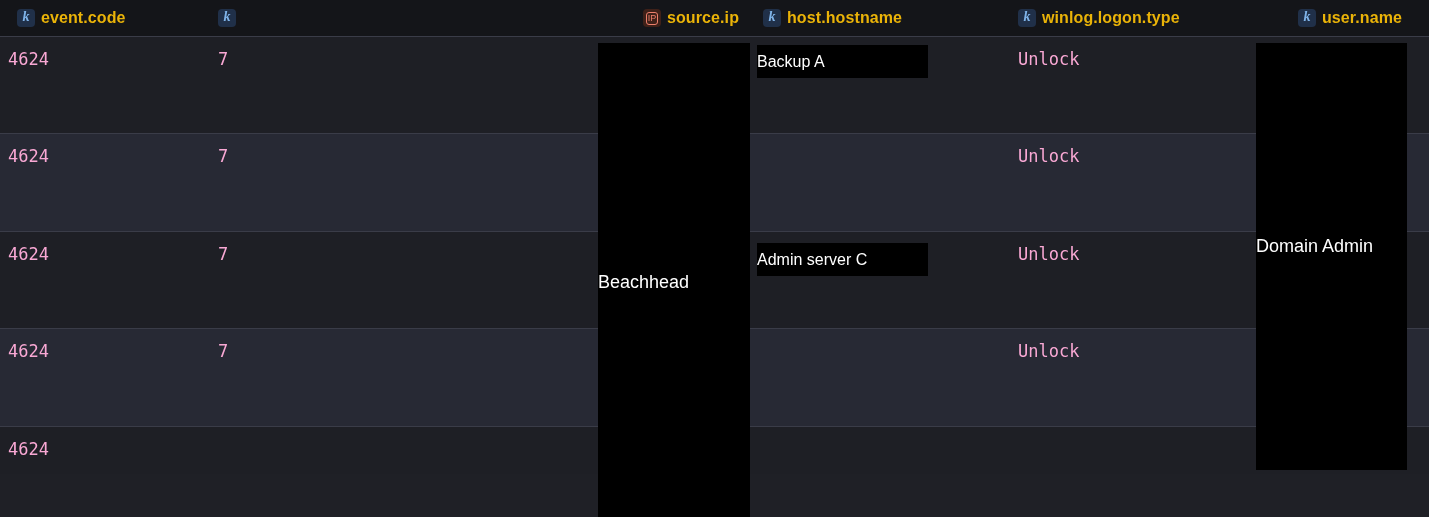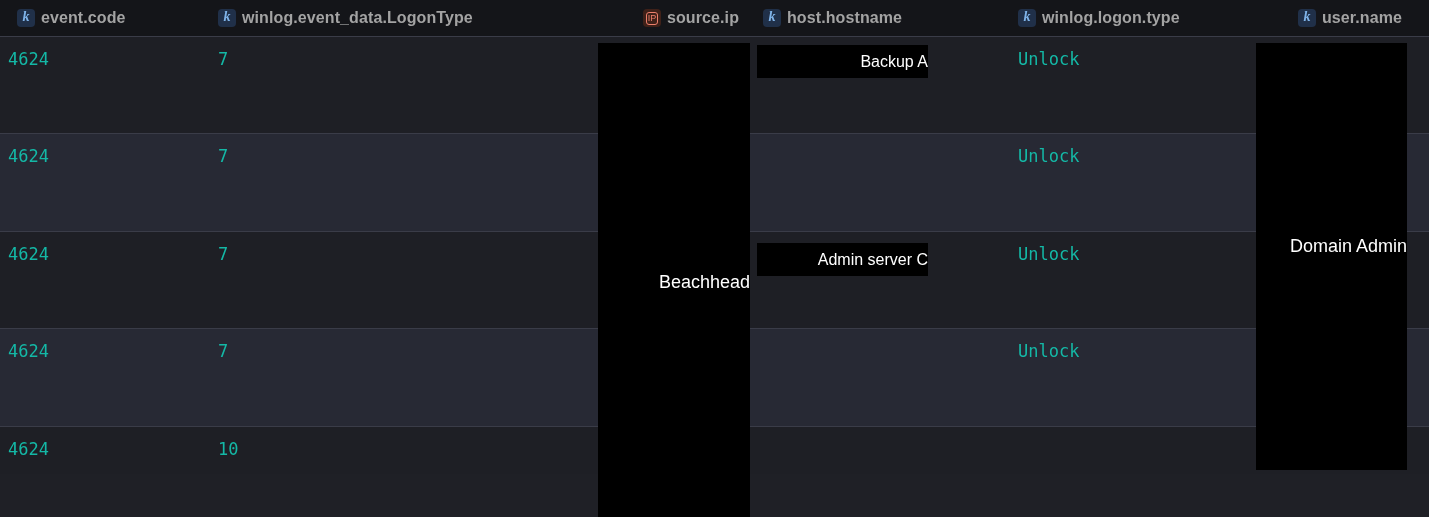--- a/index.html
+++ b/index.html
@@ -26,21 +26,21 @@
   .hcell {
     display: flex;
     align-items: center;
     gap: 6px;
     padding-left: 8px;
     overflow: hidden;
     white-space: nowrap;
   }
   .hcell.first { padding-left: 17px; }
   .hlabel {
-    color: #a3a3a3;
+    color: #eab308;
     font-size: 16px;
     font-weight: 700;
     letter-spacing: 0.1px;
   }
   .badge {
     flex: 0 0 auto;
     width: 18px;
     height: 18px;
     border-radius: 4px;
     display: inline-flex;
@@ -72,34 +72,34 @@
   .row {
     border-bottom: 1px solid #3a3c48;
   }
   .row.dark  { background: #1e1f25; }
   .row.light { background: #272934; }
   .row.r1, .row.r3 { height: 97px; }
   .row.r2, .row.r4 { height: 98px; }
   .row.r5 { height: 47px; border-bottom: none; }
   .cell {
     padding: 11px 8px 0 8px;
-    color: #14b8a6;
+    color: #f9a8d4;
     font-family: "DejaVu Sans Mono", monospace;
     font-size: 17px;
     line-height: 22px;
     white-space: nowrap;
     overflow: hidden;
   }
   
   .redact {
     position: absolute;
     background: #000000;
     display: flex;
     align-items: center;
-    justify-content: flex-end;
+    justify-content: flex-start;
     color: #ffffff;
     font-family: "Liberation Sans", sans-serif;
   }
   .redact-label { display: block; }
   .redact-source {
     left: 598px; top: 43px; width: 152px; height: 512px;
     font-size: 18px;
   }
   .redact-source .redact-label { transform: translateY(-17px); }
   .redact-user {
@@ -122,21 +122,20 @@
 
 <div class="app">
 
   <div class="thead grid">
     <div class="hcell first">
       <span class="badge k">k</span>
       <span class="hlabel">event.code</span>
     </div>
     <div class="hcell">
       <span class="badge k">k</span>
-      <span class="hlabel">winlog.event_data.LogonType</span>
     </div>
     <div class="hcell">
       <span class="badge ip">
           <span class="ip-inner">IP</span>
         </span>
       <span class="hlabel">source.ip</span>
     </div>
     <div class="hcell">
       <span class="badge k">k</span>
       <span class="hlabel">host.hostname</span>
@@ -182,21 +181,20 @@
     <div class="cell">4624</div>
     <div class="cell">7</div>
     <div class="cell"></div>
     <div class="cell"></div>
     <div class="cell">Unlock</div>
     <div class="cell"></div>
   </div>
 
   <div class="row r5 dark grid">
     <div class="cell">4624</div>
-    <div class="cell">10</div>
     <div class="cell"></div>
     <div class="cell"></div>
     <div class="cell"></div>
   </div>
 
   <div class="redact redact-source">
     <span class="redact-label">Beachhead</span>
   </div>
 
   <div class="redact redact-user">

